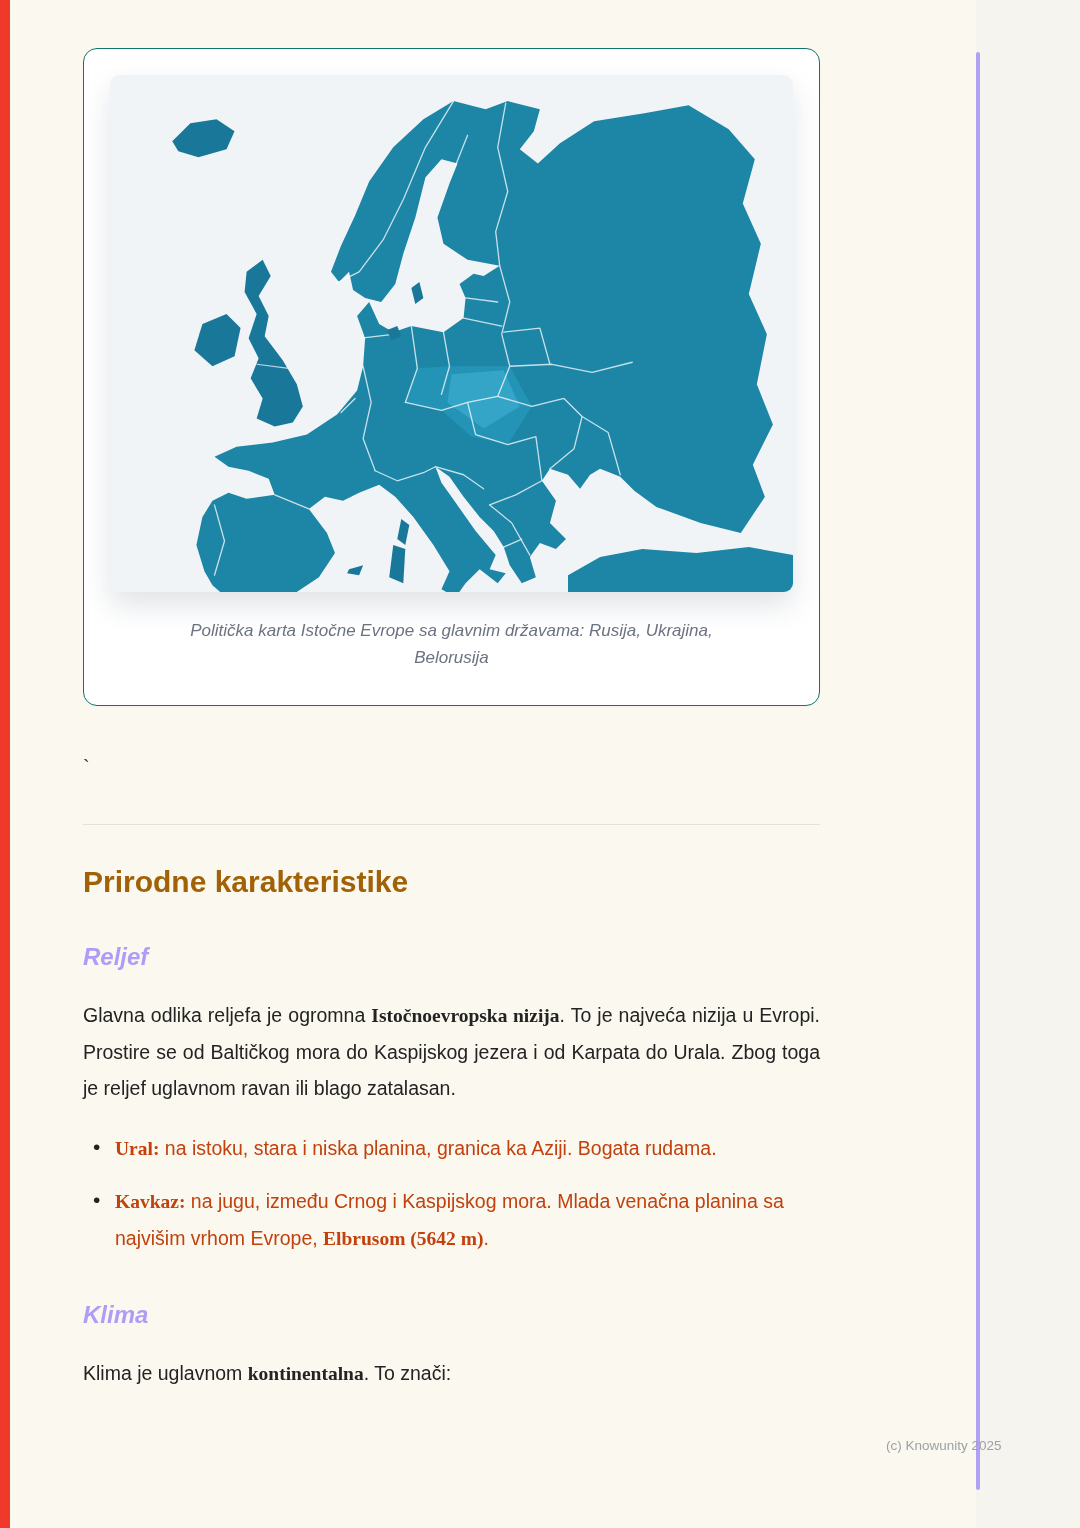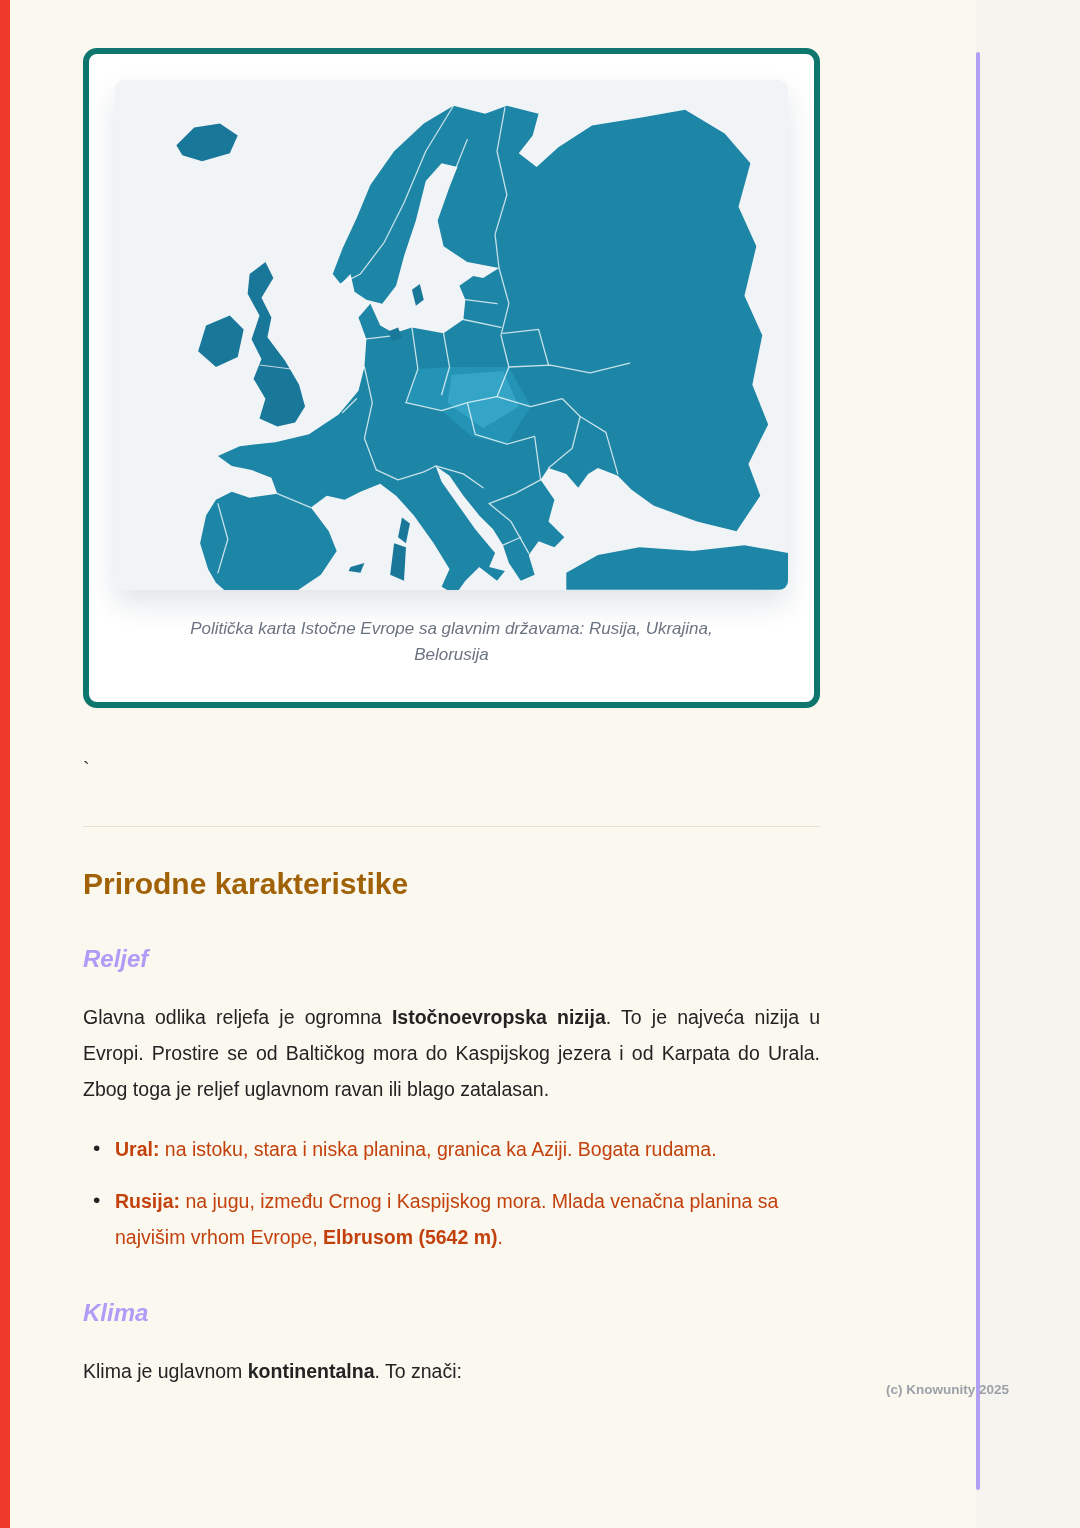--- a/index.html
+++ b/index.html
@@ -31,21 +31,21 @@
     position: absolute; left: 976px; top: 52px;
     width: 4px; height: 1438px;
     background: #b2a0f5; border-radius: 2px;
   }
 
   .content { position: absolute; left: 83px; top: 0; width: 737px; }
 
   .map-card {
     margin: 48px 0 0 0; padding: 26px;
     background: #ffffff;
-    border: 6px solid #0f766e;
+    border: 1px solid #0f766e;
     border-radius: 14px;
     box-shadow: 0 1px 2px rgba(0,0,0,0.03);
   }
   .map-panel {
     background: #f1f4f7;
     border-radius: 9px;
     overflow: hidden;
     box-shadow: 0 14px 28px rgba(25,50,70,0.13);
   }
   .map-panel svg { display: block; width: 100%; height: auto; }
@@ -65,38 +65,38 @@
 
   .h2 { margin: 40px 0 0 0; font-size: 30px; font-weight: 700; color: #a16207; }
   .h3 { margin: 44px 0 0 0; font-size: 24px; font-weight: 700; color: #b09cf7; font-style: italic; }
 
   .para {
     margin: 26px 0 0 0;
     font-size: 19.5px; line-height: 36px;
     color: #232323;
   }
   .justify { text-align: justify; }
-  strong { font-weight: 700; }
+  strong { font-weight: 700; font-family: Liberation Serif, serif; }
 
   .bullets { margin: 24px 0 0 0; padding: 0 0 0 32px; list-style: none; }
   .bullets li {
     position: relative;
     font-size: 19.5px; line-height: 36px;
     color: #c2410c;
     margin-bottom: 16px;
   }
   .bullets li::before {
     content: "\2022";
     position: absolute; left: -22px; top: -1px;
     font-size: 21px; color: #232323;
   }
 
   .watermark {
-    position: absolute; left: 886px; top: 1382px;
-    font-size: 13.5px; color: #9ca1a8; z-index: 5; font-weight: bold;
+    position: absolute; left: 886px; top: 1438px;
+    font-size: 13.5px; color: #9ca1a8; z-index: 5;
   }
 </style>
 </head>
 <body>
 
 <div class="canvas">
 
   <div class="red-stripe"></div>
   <div class="page-body"></div>
   <div class="right-rail"></div>
@@ -185,21 +185,21 @@
 
     <h2 class="h2">Prirodne karakteristike</h2>
 
     <h3 class="h3">Reljef</h3>
 
     <p class="para justify"><span>Glavna odlika reljefa je ogromna </span><strong>Istočnoevropska nizija</strong><span>. To je najveća nizija u Evropi. Prostire se od Baltičkog mora do Kaspijskog jezera i od Karpata do Urala. Zbog toga je reljef uglavnom ravan ili blago zatalasan.</span></p>
 
 
     <ul class="bullets">
       <li><strong>Ural:</strong><span> na istoku, stara i niska planina, granica ka Aziji. Bogata rudama.</span></li>
-      <li><strong>Rusija:</strong><span> na jugu, između Crnog i Kaspijskog mora. Mlada venačna planina sa najvišim vrhom Evrope, </span><strong>Elbrusom (5642 m)</strong><span>.</span></li>
+      <li><strong>Kavkaz:</strong><span> na jugu, između Crnog i Kaspijskog mora. Mlada venačna planina sa najvišim vrhom Evrope, </span><strong>Elbrusom (5642 m)</strong><span>.</span></li>
     </ul>
 
     <h3 class="h3">Klima</h3>
 
     <p class="para"><span>Klima je uglavnom </span><strong>kontinentalna</strong><span>. To znači:</span></p>
 
 
   </div>
 
   <div class="watermark">(c) Knowunity 2025</div>

